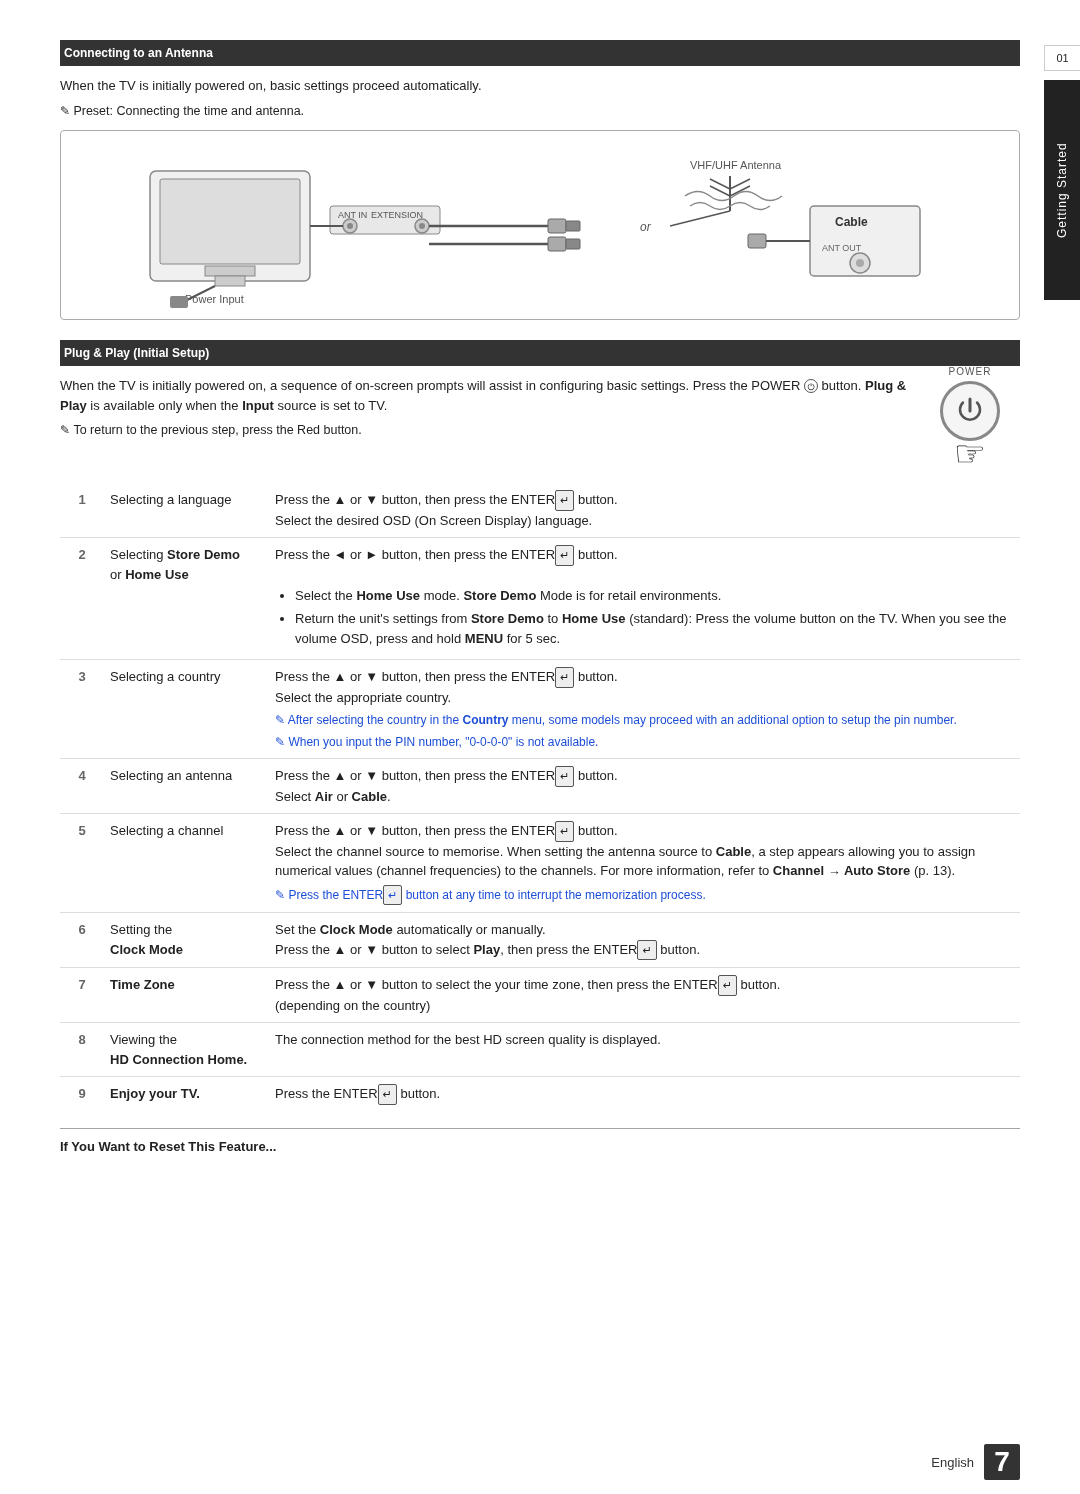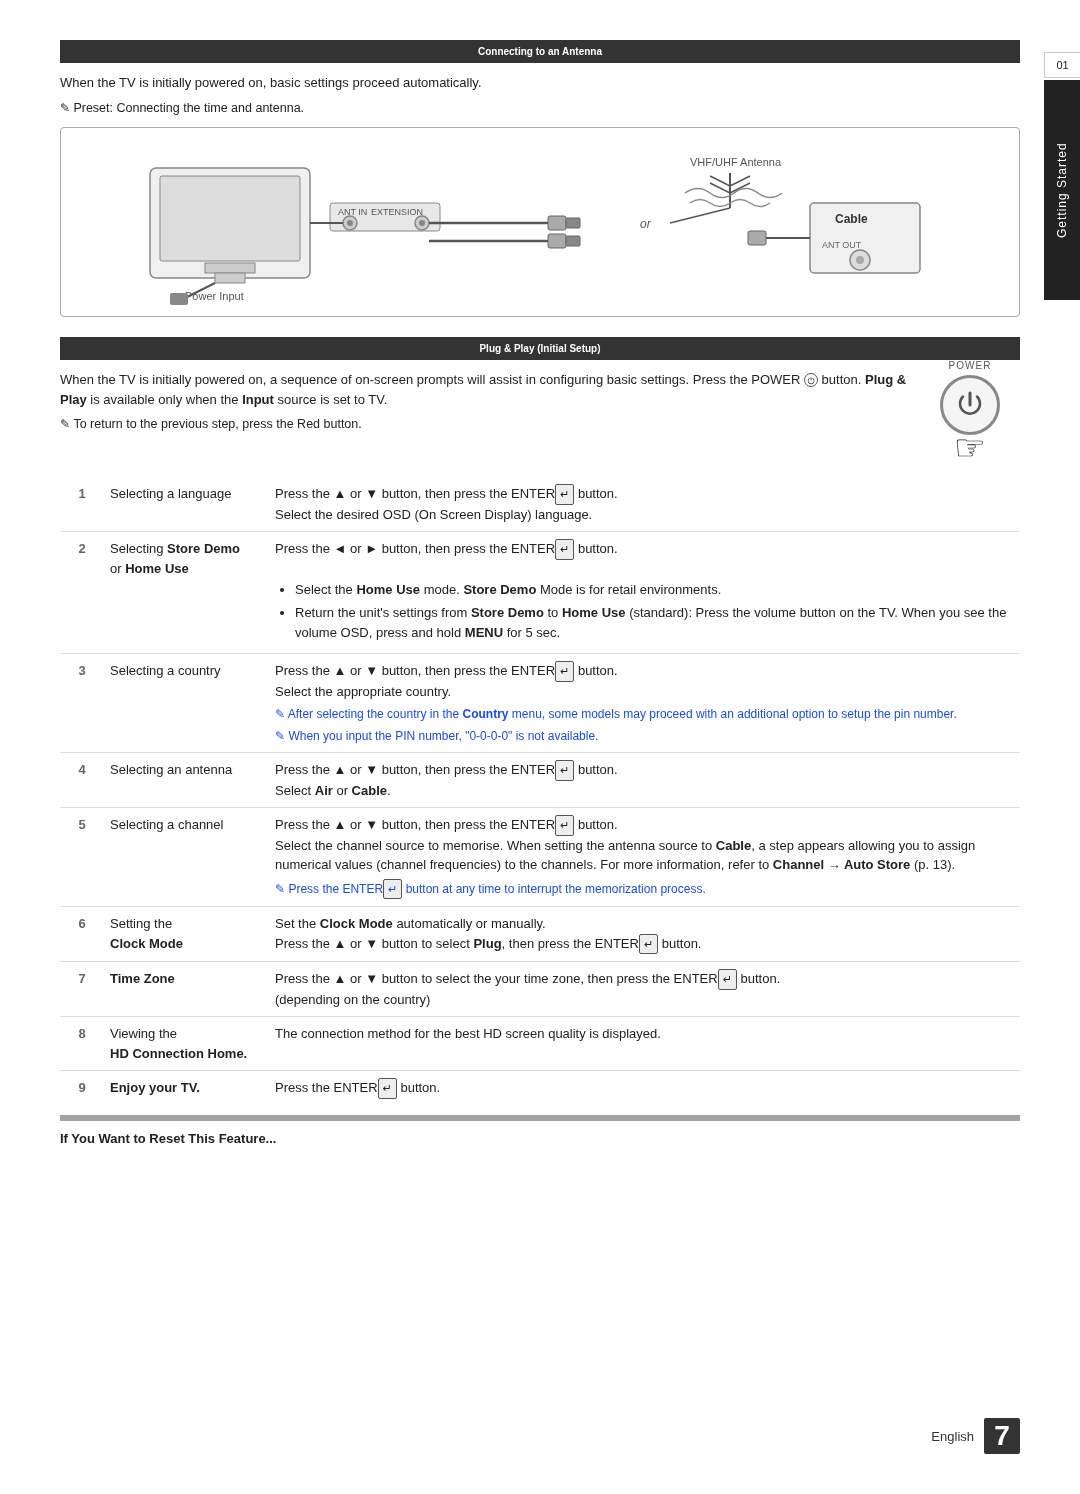--- a/index.html
+++ b/index.html
@@ -33,39 +33,39 @@
       padding: 14px 8px;
       letter-spacing: 1px;
       height: 220px;
       display: flex;
       align-items: center;
       justify-content: center;
     }
     .side-tab-number {
       position: absolute;
       right: 0;
-      top: 52px;
+      top: 45px;
       width: 36px;
       background: #fff;
       color: #222;
       font-size: 11px;
       text-align: center;
       padding: 6px 0;
       border: 1px solid #ccc;
       border-right: none;
     }
 
     
     .section-header {
       background: #333;
       color: #fff;
-      text-align: center;
+      text-align: left;
       font-weight: bold;
-      font-size: 10px;
-      padding: 6px 16px;
+      font-size: 12px;
+      padding: 6px 4px;
       margin-bottom: 10px;
     }
 
     
     .antenna-diagram {
       border: 1px solid #aaa;
       border-radius: 4px;
       padding: 20px 30px;
       margin: 10px 0 20px 0;
       position: relative;
@@ -188,34 +188,34 @@
     }
     
     .finger-pointer {
       font-size: 36px;
       margin-top: -8px;
       display: block;
     }
 
     
     .reset-section {
-      margin-top: 9px;
-      border-top: 6px solid #a3a3a3;
+      margin-top: 16px;
+      border-top: 1px solid #a3a3a3;
       padding-top: 10px;
     }
     .reset-title {
       font-weight: bold;
       font-size: 13px;
       margin-bottom: 6px;
     }
 
     
     .footer {
       position: absolute;
-      bottom: 40px;
+      bottom: 14px;
       right: 60px;
       font-size: 13px;
       color: #333;
       display: flex;
       align-items: center;
       gap: 10px;
     }
     .page-num {
       font-size: 28px;
       font-weight: bold;
@@ -387,21 +387,21 @@
             Select the channel source to memorise. When setting the antenna source to <b>Cable</b>, a step appears allowing you to assign numerical values (channel frequencies) to the channels. For more information, refer to <b>Channel → Auto Store</b> (p. 13).
             <span class="note-inline">Press the ENTER<span class="enter-btn">↵</span> button at any time to interrupt the memorization process.</span>
           </td>
         </tr>
 
         <tr class="step-row">
           <td class="step-num-cell">6</td>
           <td class="step-name-cell">Setting the<br><b>Clock Mode</b></td>
           <td class="step-desc-cell">
             Set the <b>Clock Mode</b> automatically or manually.<br>
-            Press the ▲ or ▼ button to select <b>Plug</b>, then press the ENTER<span class="enter-btn">↵</span> button.
+            Press the ▲ or ▼ button to select <b>Play</b>, then press the ENTER<span class="enter-btn">↵</span> button.
           </td>
         </tr>
 
         <tr class="step-row">
           <td class="step-num-cell">7</td>
           <td class="step-name-cell"><b>Time Zone</b></td>
           <td class="step-desc-cell">
             Press the ▲ or ▼ button to select the your time zone, then press the ENTER<span class="enter-btn">↵</span> button.<br>
             (depending on the country)
           </td>

